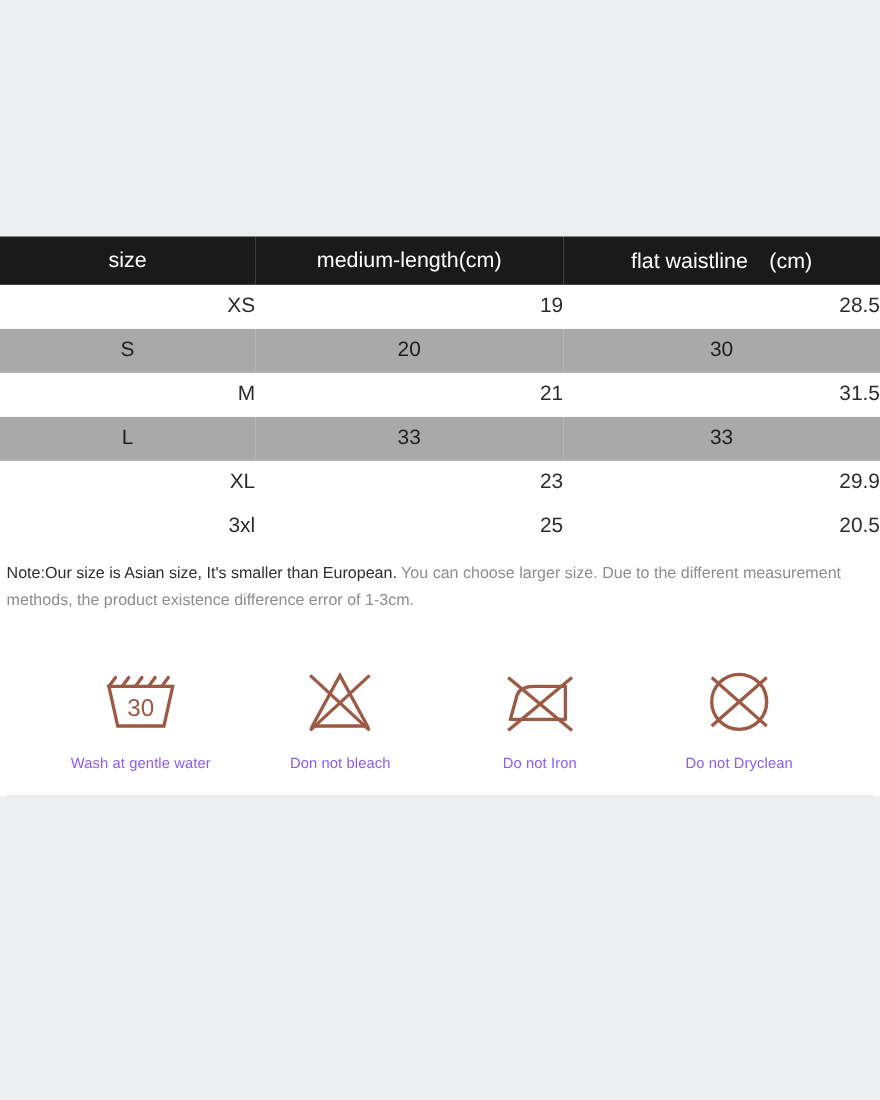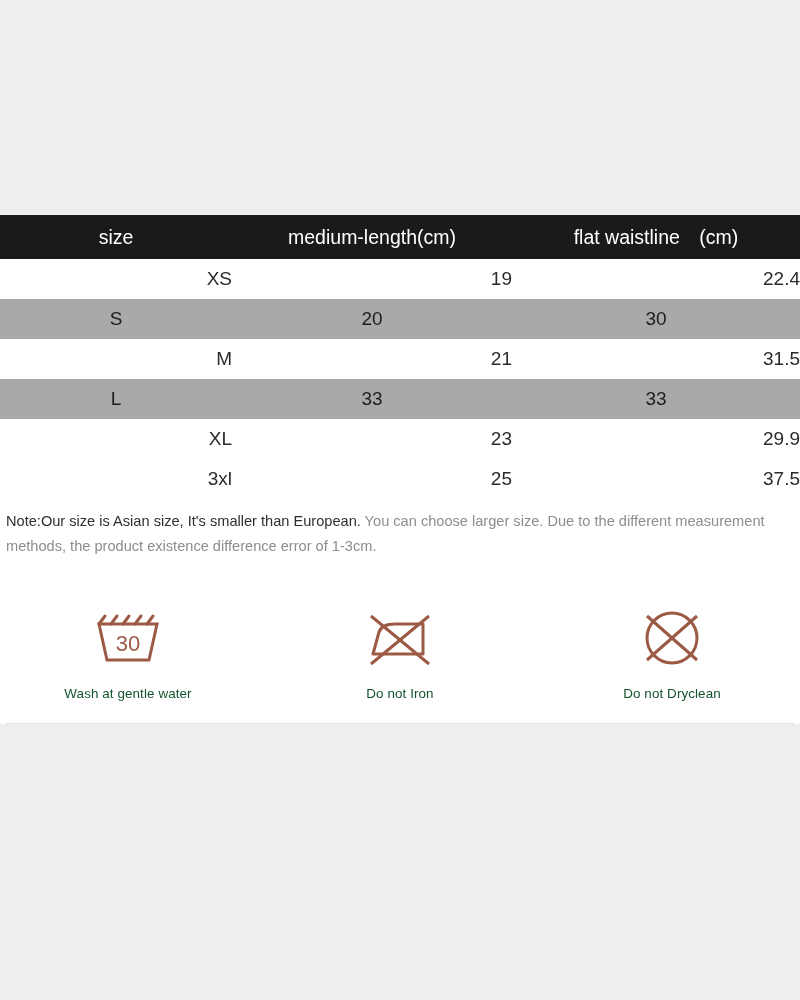--- a/index.html
+++ b/index.html
@@ -87,21 +87,21 @@
   }
   .care-glyph {
     height: 78px;
     display: flex;
     align-items: center;
     justify-content: center;
   }
   .care-label {
     margin-top: 9px;
     font-size: 13.4px;
-    color: #14532d;
+    color: #8b5cf6;
     letter-spacing: 0.1px;
     white-space: nowrap;
   }
   .care-bottom-spacer {
     height: 22px;
   }
   .care-underline {
     height: 1px;
     background: #e3e3e3;
     margin: 0 6px;
@@ -126,21 +126,21 @@
         <tr>
           <th>size</th>
           <th>medium-length(cm)</th>
           <th>flat waistline　(cm)</th>
         </tr>
       </thead>
       <tbody>
         <tr class="even-row">
           <td>XS</td>
           <td>19</td>
-          <td>22.4</td>
+          <td>28.5</td>
         </tr>
         <tr class="odd-row">
           <td>S</td>
           <td>20</td>
           <td>30</td>
         </tr>
         <tr class="even-row">
           <td>M</td>
           <td>21</td>
           <td>31.5</td>
@@ -151,21 +151,21 @@
           <td>33</td>
         </tr>
         <tr class="even-row">
           <td>XL</td>
           <td>23</td>
           <td>29.9</td>
         </tr>
         <tr class="even-row">
           <td>3xl</td>
           <td>25</td>
-          <td>37.5</td>
+          <td>20.5</td>
         </tr>
       </tbody>
     </table>
 
     <div class="note">
       <span class="strong">Note:</span><span class="strong">Our size is Asian size, It's smaller than European.</span><span> You can choose larger size. Due to the different measurement methods, the product existence difference error of 1-3cm.</span>
     </div>
 
     <div class="care-row">
 
@@ -173,20 +173,30 @@
         <div class="care-glyph">
           <svg width="78" height="64" viewBox="0 0 78 64" aria-hidden="true">
             <path d="M10 18 L68 18 L60 54 L18 54 Z" fill="none" stroke="#9c5a45" stroke-width="3"></path>
             <path d="M10 18 L16 10 M22 18 L28 10 M34 18 L40 10 M46 18 L52 10 M58 18 L64 10" stroke="#9c5a45" stroke-width="3" fill="none" stroke-linecap="round"></path>
             <text x="39" y="45" text-anchor="middle" font-family="'Liberation Sans', sans-serif" font-size="22" fill="#9c5a45">30</text>
           </svg>
         </div>
         <div class="care-label">Wash at gentle water</div>
       </div>
 
+      <div class="care-item">
+        <div class="care-glyph">
+          <svg width="78" height="64" viewBox="0 0 78 64" aria-hidden="true">
+            <path d="M39 8 L64 54 L14 54 Z" fill="none" stroke="#9c5a45" stroke-width="3"></path>
+            <line x1="12" y1="8" x2="66" y2="58" stroke="#9c5a45" stroke-width="3"></line>
+            <line x1="66" y1="8" x2="12" y2="58" stroke="#9c5a45" stroke-width="3"></line>
+          </svg>
+        </div>
+        <div class="care-label">Don not bleach</div>
+      </div>
 
 
       <div class="care-item">
         <div class="care-glyph">
           <svg width="78" height="64" viewBox="0 0 78 64" aria-hidden="true">
             <path d="M12 48 L18 26 C20 20 26 18 34 18 L62 18 L62 48 Z" fill="none" stroke="#9c5a45" stroke-width="3" stroke-linejoin="round"></path>
             <line x1="10" y1="10" x2="68" y2="58" stroke="#9c5a45" stroke-width="3"></line>
             <line x1="68" y1="10" x2="10" y2="58" stroke="#9c5a45" stroke-width="3"></line>
           </svg>
         </div>

